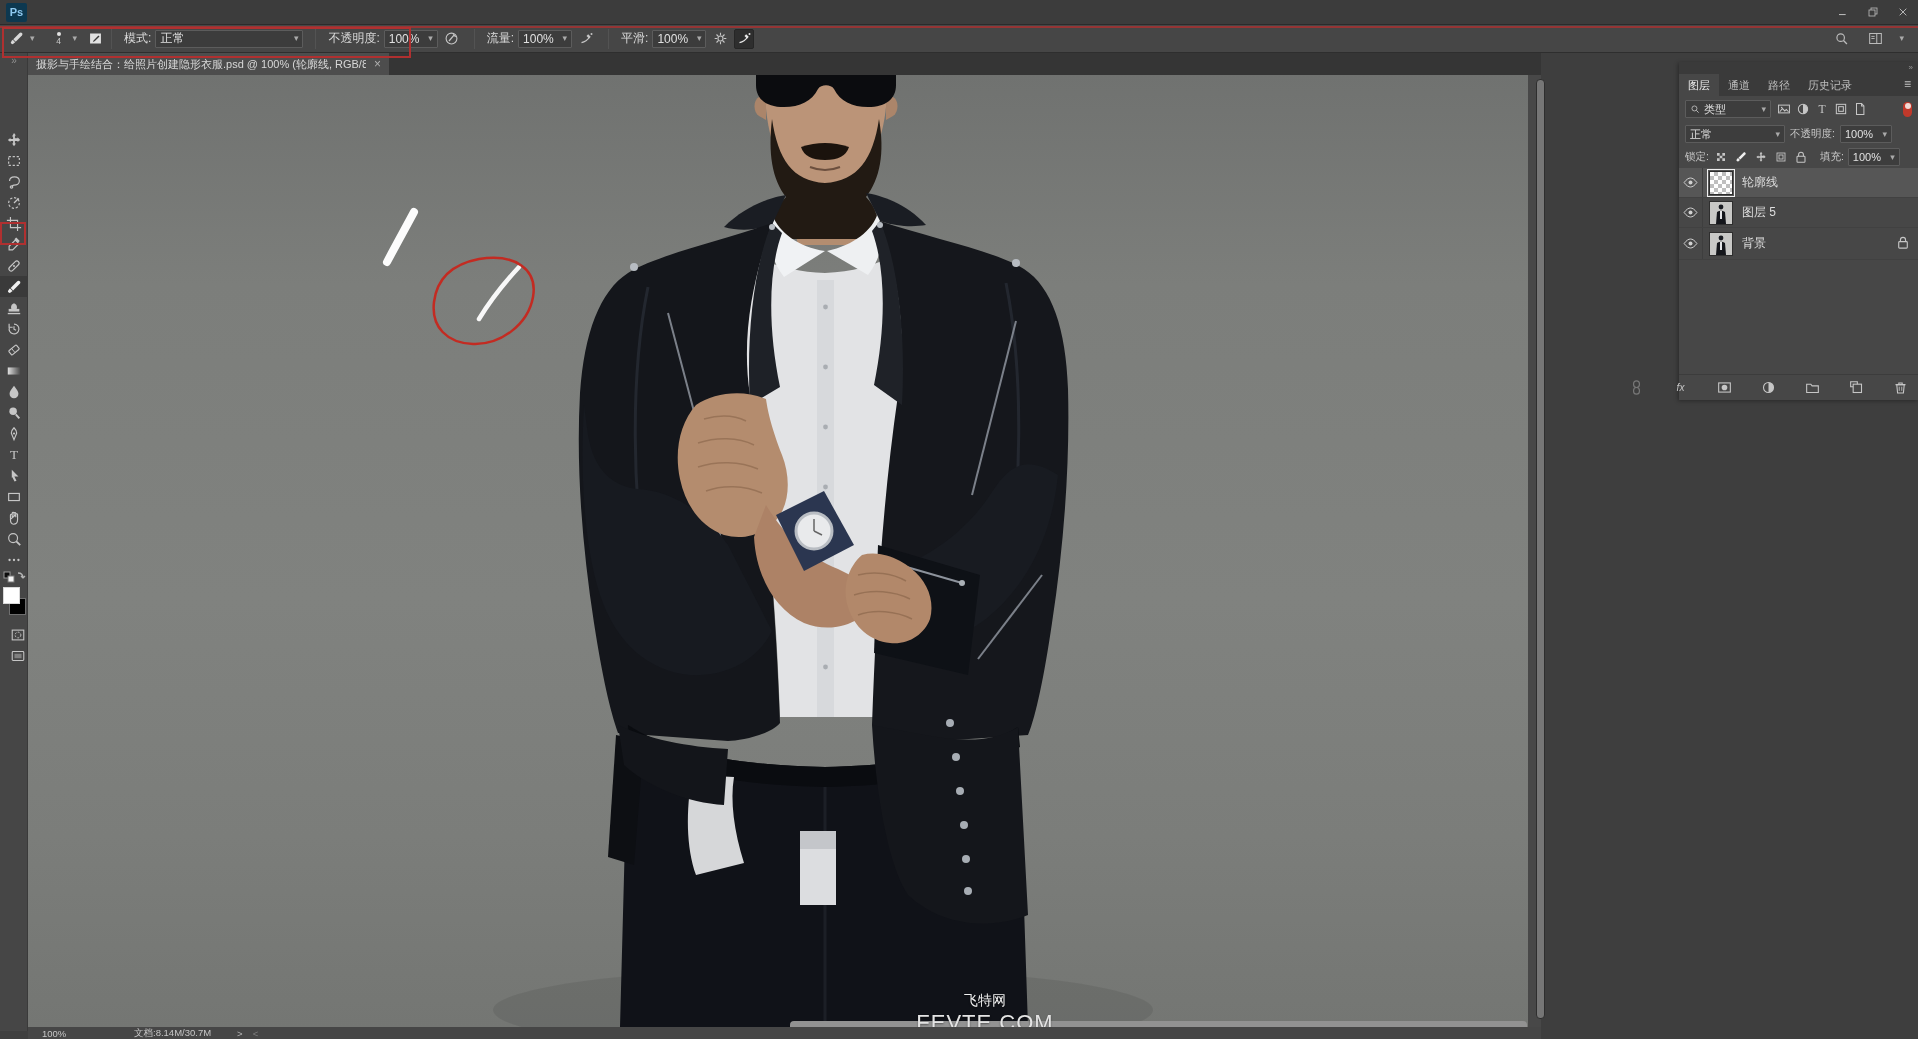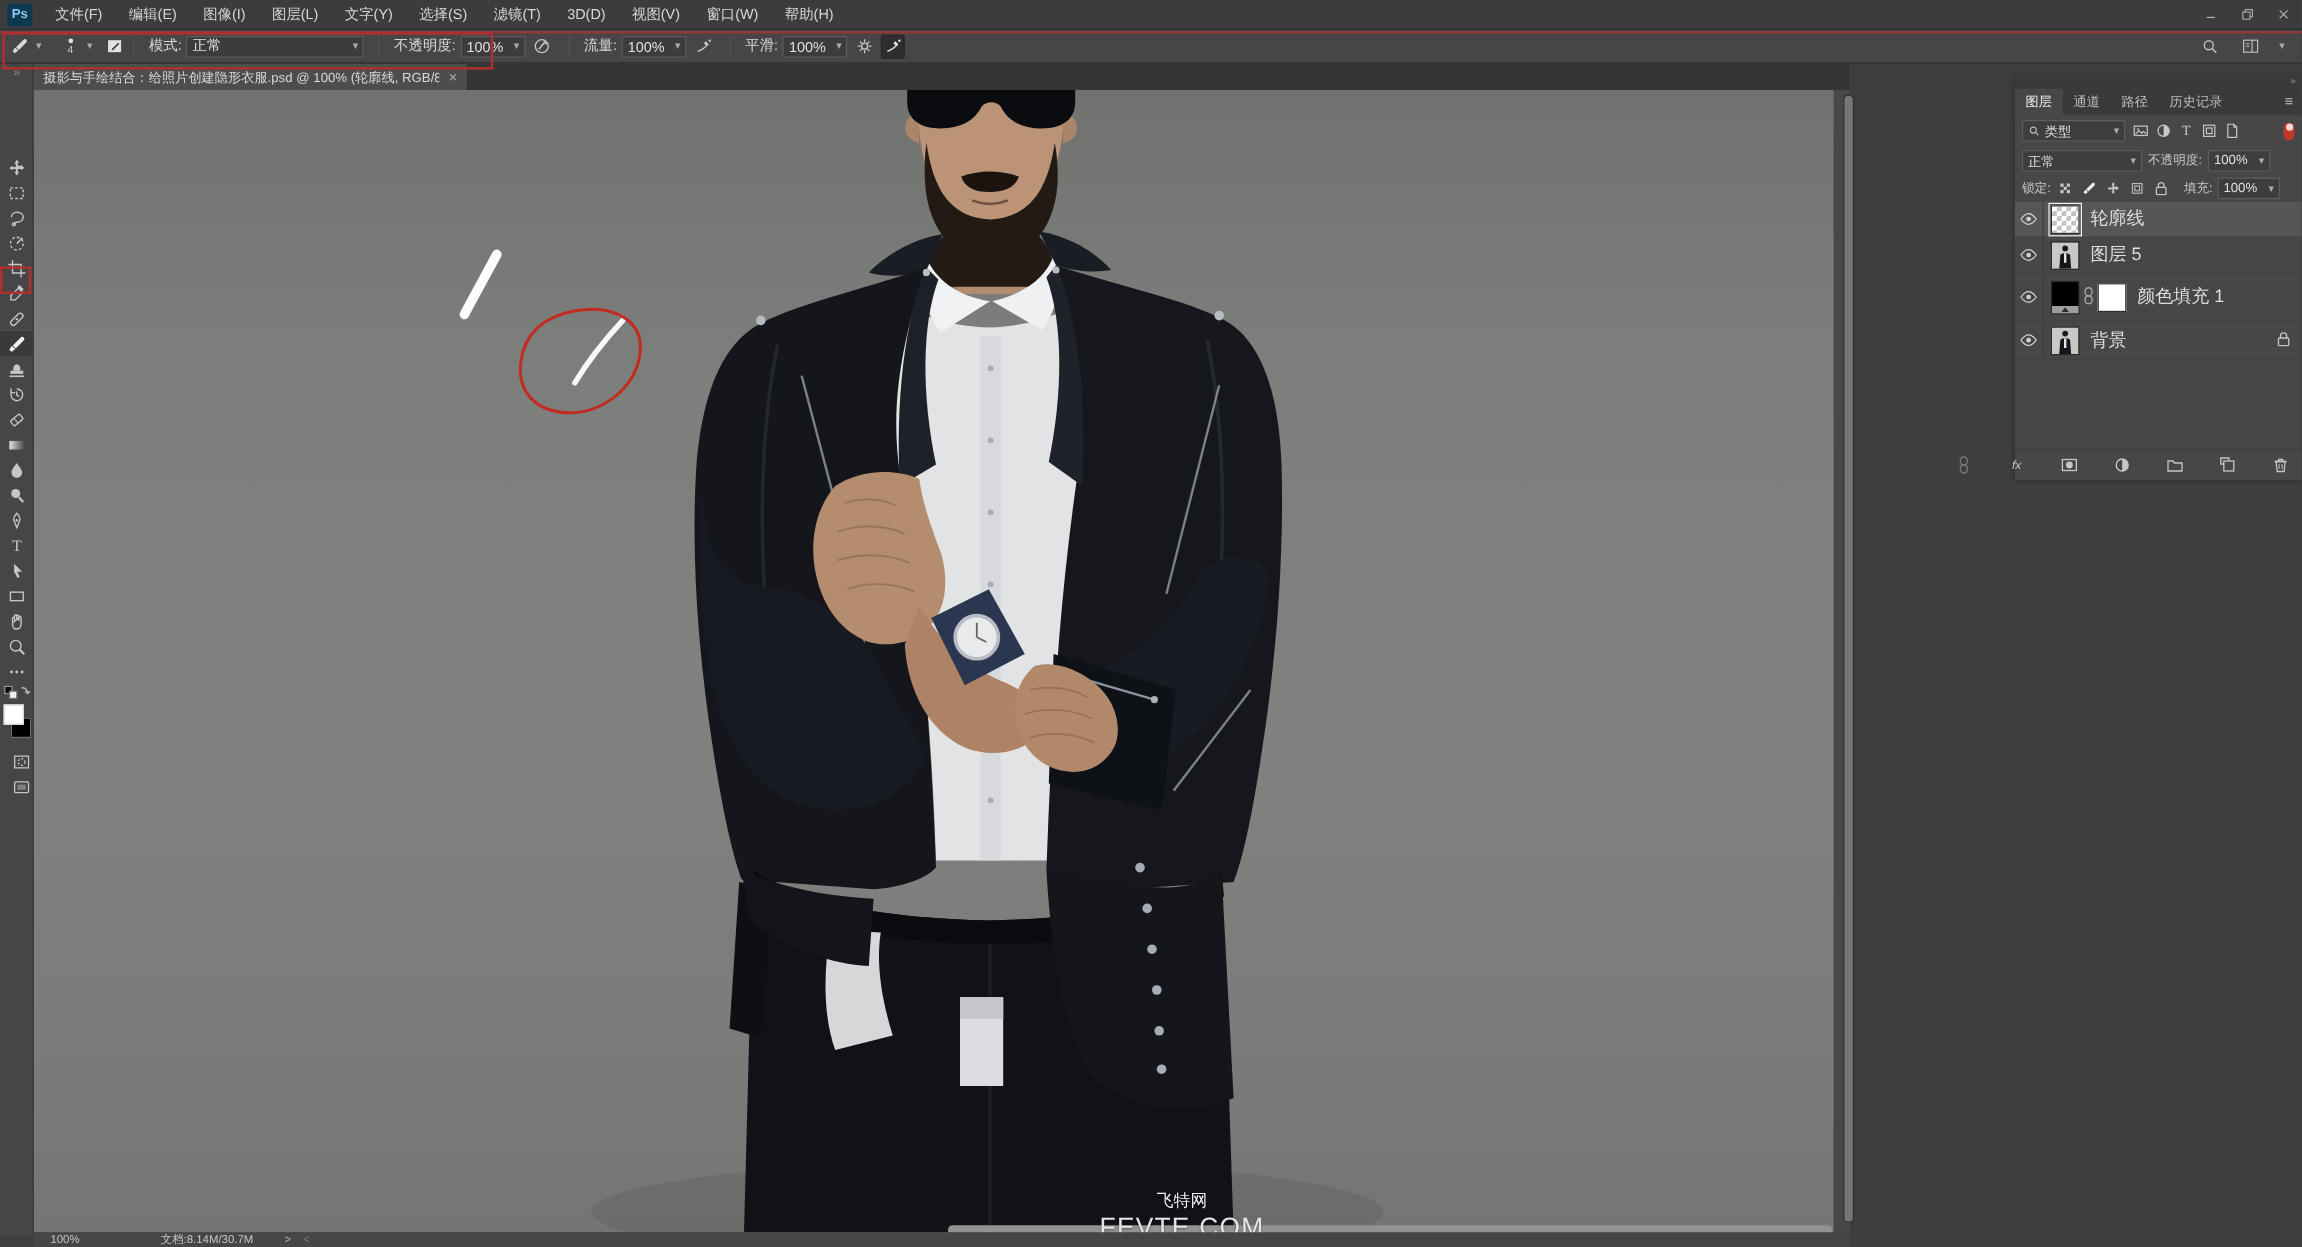--- a/index.html
+++ b/index.html
@@ -89,21 +89,21 @@
   .thumb.checker { background-color:#ffffff;
     background-image:linear-gradient(45deg,#bfbfbf 25%,transparent 25%,transparent 75%,#bfbfbf 75%),
                      linear-gradient(45deg,#bfbfbf 25%,transparent 25%,transparent 75%,#bfbfbf 75%);
     background-size:8px 8px; background-position:0 0,4px 4px; }
   .layer-row.selected .thumb.checker { outline:1px solid #f0f0f0; outline-offset:1px; }
   .thumb.mask { background:#ffffff; }
   .fill-thumb { width:24px; margin-left:6px; flex:none; border:1px solid #2e2e2e; }
   .fill-black { height:20px; background:#000; }
   .fill-slider { height:6px; background:#9d9d9d; display:flex; align-items:center; justify-content:center; }
   .fill-slider i { display:block; width:0; height:0; border-left:3px solid transparent; border-right:3px solid transparent; border-bottom:4px solid #2b2b2b; }
-  .layer-name { margin-left:9px; font-size:15px; color:#dedede; white-space:nowrap; }
+  .layer-name { margin-left:9px; font-size:12px; color:#dedede; white-space:nowrap; }
   .link-ic { margin-left:3px; } .link-ic svg { width:9px; height:15px; }
   .lock-cell { margin-left:auto; margin-right:9px; } .lock-cell svg { width:12px; height:13px; }
   #p-bottom { height:26px; border-top:1px solid #3c3c3c; display:flex; align-items:center; justify-content:flex-end;
     gap:29px; padding-right:10px; }
   #p-bottom .p-ic svg { width:15px; height:15px; }
 
   
   #statusbar { position:absolute; left:28px; top:1027px; width:1513px; height:12px; background:#464646;
     display:flex; align-items:center; font-size:9.5px; color:#c6c6c6; gap:0; z-index:12; }
   #status-zoom { margin-left:14px; width:52px; }
@@ -114,33 +114,20 @@
   .anno { position:absolute; border:2px solid #b03030; z-index:40; pointer-events:none; }
   #anno-line { position:absolute; left:0; top:26px; width:1918px; height:0; border-top:2px solid rgba(176,48,48,.75); z-index:40; pointer-events:none; }
   #anno-options { left:2px; top:27px; width:409px; height:31px; }
   #anno-brush { left:0px; top:222px; width:26px; height:23px; }
 </style>
 </head>
 <body>
 
 <div id="menubar">
   <div id="ps-logo">Ps</div>
-  <div id="menu-items" style="display: flex;">
-      <span class="menu-item">文件(F)</span>
-      <span class="menu-item">编辑(E)</span>
-      <span class="menu-item">图像(I)</span>
-      <span class="menu-item">图层(L)</span>
-      <span class="menu-item">文字(Y)</span>
-      <span class="menu-item">选择(S)</span>
-      <span class="menu-item">滤镜(T)</span>
-      <span class="menu-item">3D(D)</span>
-      <span class="menu-item">视图(V)</span>
-      <span class="menu-item">窗口(W)</span>
-      <span class="menu-item">帮助(H)</span>
-    </div>
   <div id="win-controls">
       <span class="win-btn">
         <svg viewBox="0 0 18 18">
           <rect x="3" y="12" width="10" height="1.6" fill="#b5b5b5"></rect>
         </svg>
       </span>
       <span class="win-btn">
         <svg viewBox="0 0 18 18">
           <rect x="6" y="3" width="9" height="9" fill="none" stroke="#b5b5b5" stroke-width="1.3"></rect>
           <rect x="3" y="6" width="9" height="9" fill="#3c3c3c" stroke="#b5b5b5" stroke-width="1.3"></rect>
@@ -655,40 +642,20 @@
           </svg>
         </span>
         <div class="thumb"><svg width="22" height="22" viewBox="0 0 22 22">
             <rect width="22" height="22" fill="#c8c8c6"></rect>
             <circle cx="11" cy="5" r="2.4" fill="#1a1c22"></circle>
             <path d="M6 22 L7 10 Q11 7.5 15 10 L16 22 Z" fill="#14161b"></path>
             <rect x="10" y="9" width="2" height="8" fill="#e4e5e7"></rect>
           </svg></div>
         <span class="layer-name">图层 5</span>
       </div>
-      <div class="layer-row" style="height: 40px;">
-        <span class="eye-cell">
-          <svg viewBox="0 0 20 14">
-            <path d="M1.5 7C4.5 2.8 7.5 1 10 1s5.5 1.8 8.5 6c-3 4.2-6 6-8.5 6S4.5 11.2 1.5 7z" fill="none" stroke="#d2d2d2" stroke-width="1.3"></path>
-            <circle cx="10" cy="7" r="2.6" fill="#d2d2d2"></circle>
-          </svg>
-        </span>
-        <div class="fill-thumb">
-          <div class="fill-black"></div>
-          <div class="fill-slider">
-            <i></i>
-          </div>
-        </div>
-        <span class="link-ic"><svg viewBox="0 0 10 18">
-            <rect x="1.5" y="1" width="7" height="8" rx="3.5" fill="none" stroke="#a8a8a8" stroke-width="1.4"></rect>
-            <rect x="1.5" y="9" width="7" height="8" rx="3.5" fill="none" stroke="#a8a8a8" stroke-width="1.4"></rect>
-          </svg></span>
-        <div class="thumb mask" style="margin-left: 3px;"></div>
-        <span class="layer-name">颜色填充 1</span>
-      </div>
       <div class="layer-row" style="height: 32px;">
         <span class="eye-cell">
           <svg viewBox="0 0 20 14">
             <path d="M1.5 7C4.5 2.8 7.5 1 10 1s5.5 1.8 8.5 6c-3 4.2-6 6-8.5 6S4.5 11.2 1.5 7z" fill="none" stroke="#d2d2d2" stroke-width="1.3"></path>
             <circle cx="10" cy="7" r="2.6" fill="#d2d2d2"></circle>
           </svg>
         </span>
         <div class="thumb"><svg width="22" height="22" viewBox="0 0 22 22">
             <rect width="22" height="22" fill="#c8c8c6"></rect>
             <circle cx="11" cy="5" r="2.4" fill="#1a1c22"></circle>

